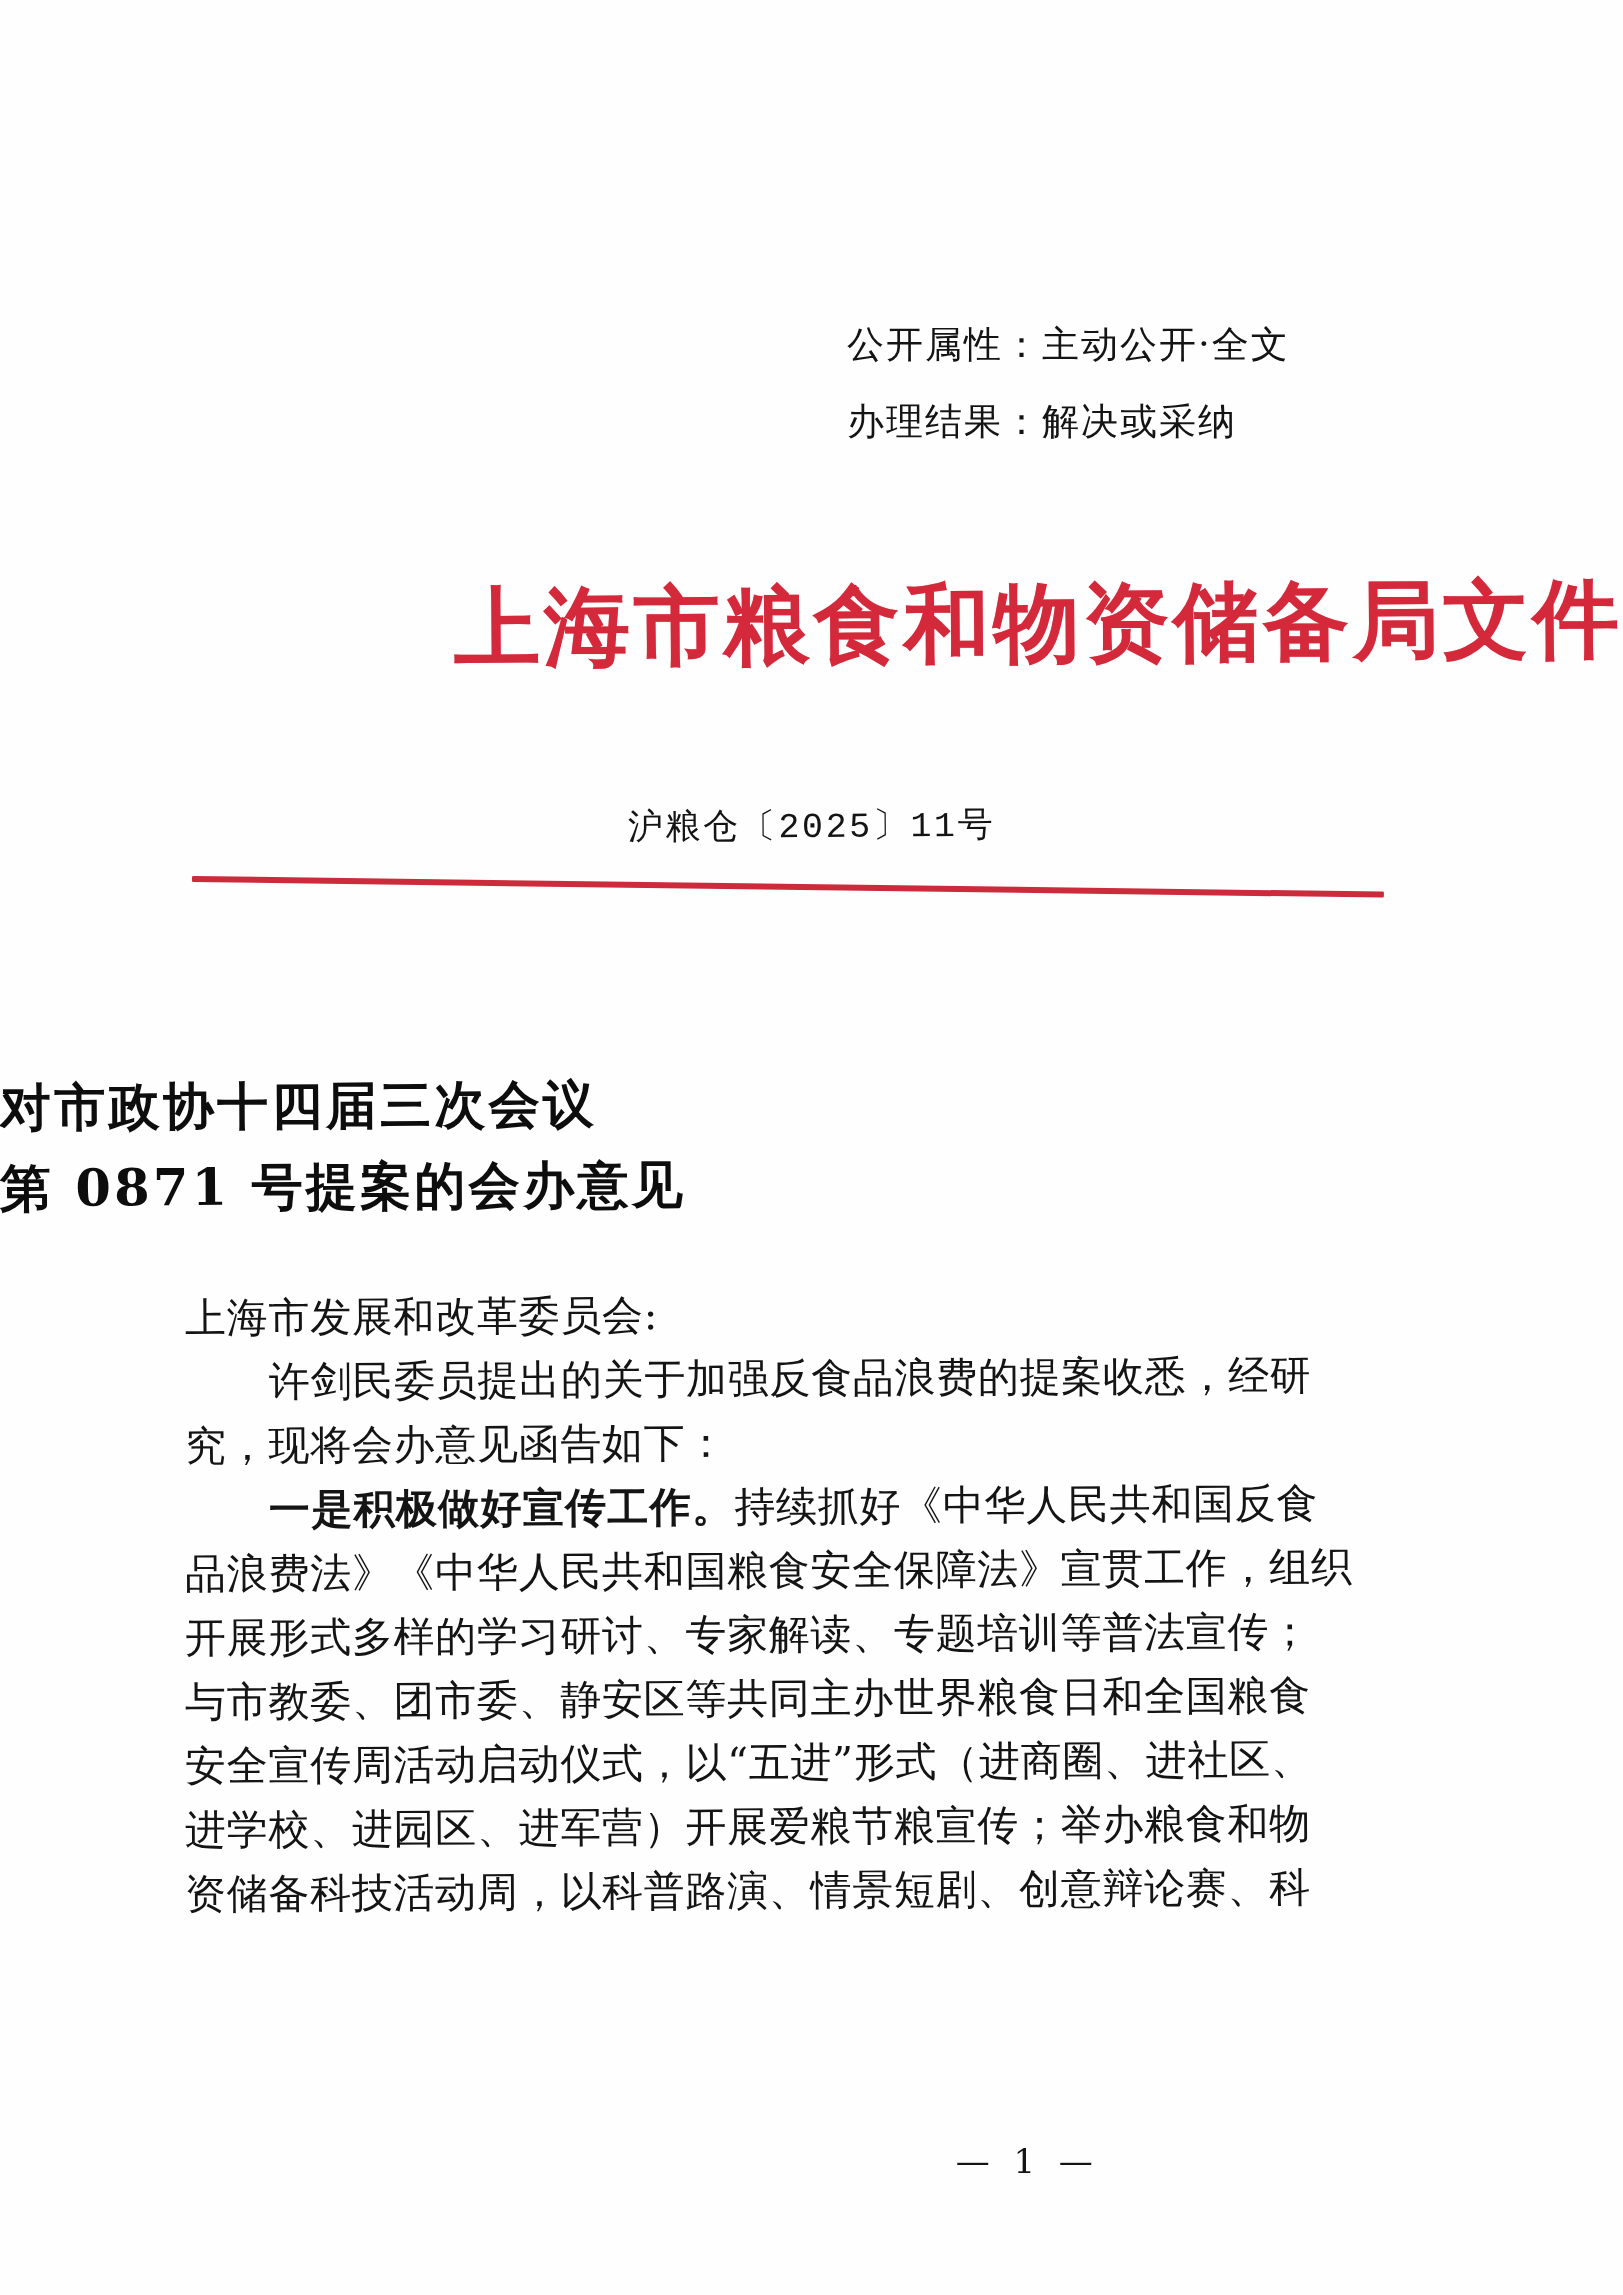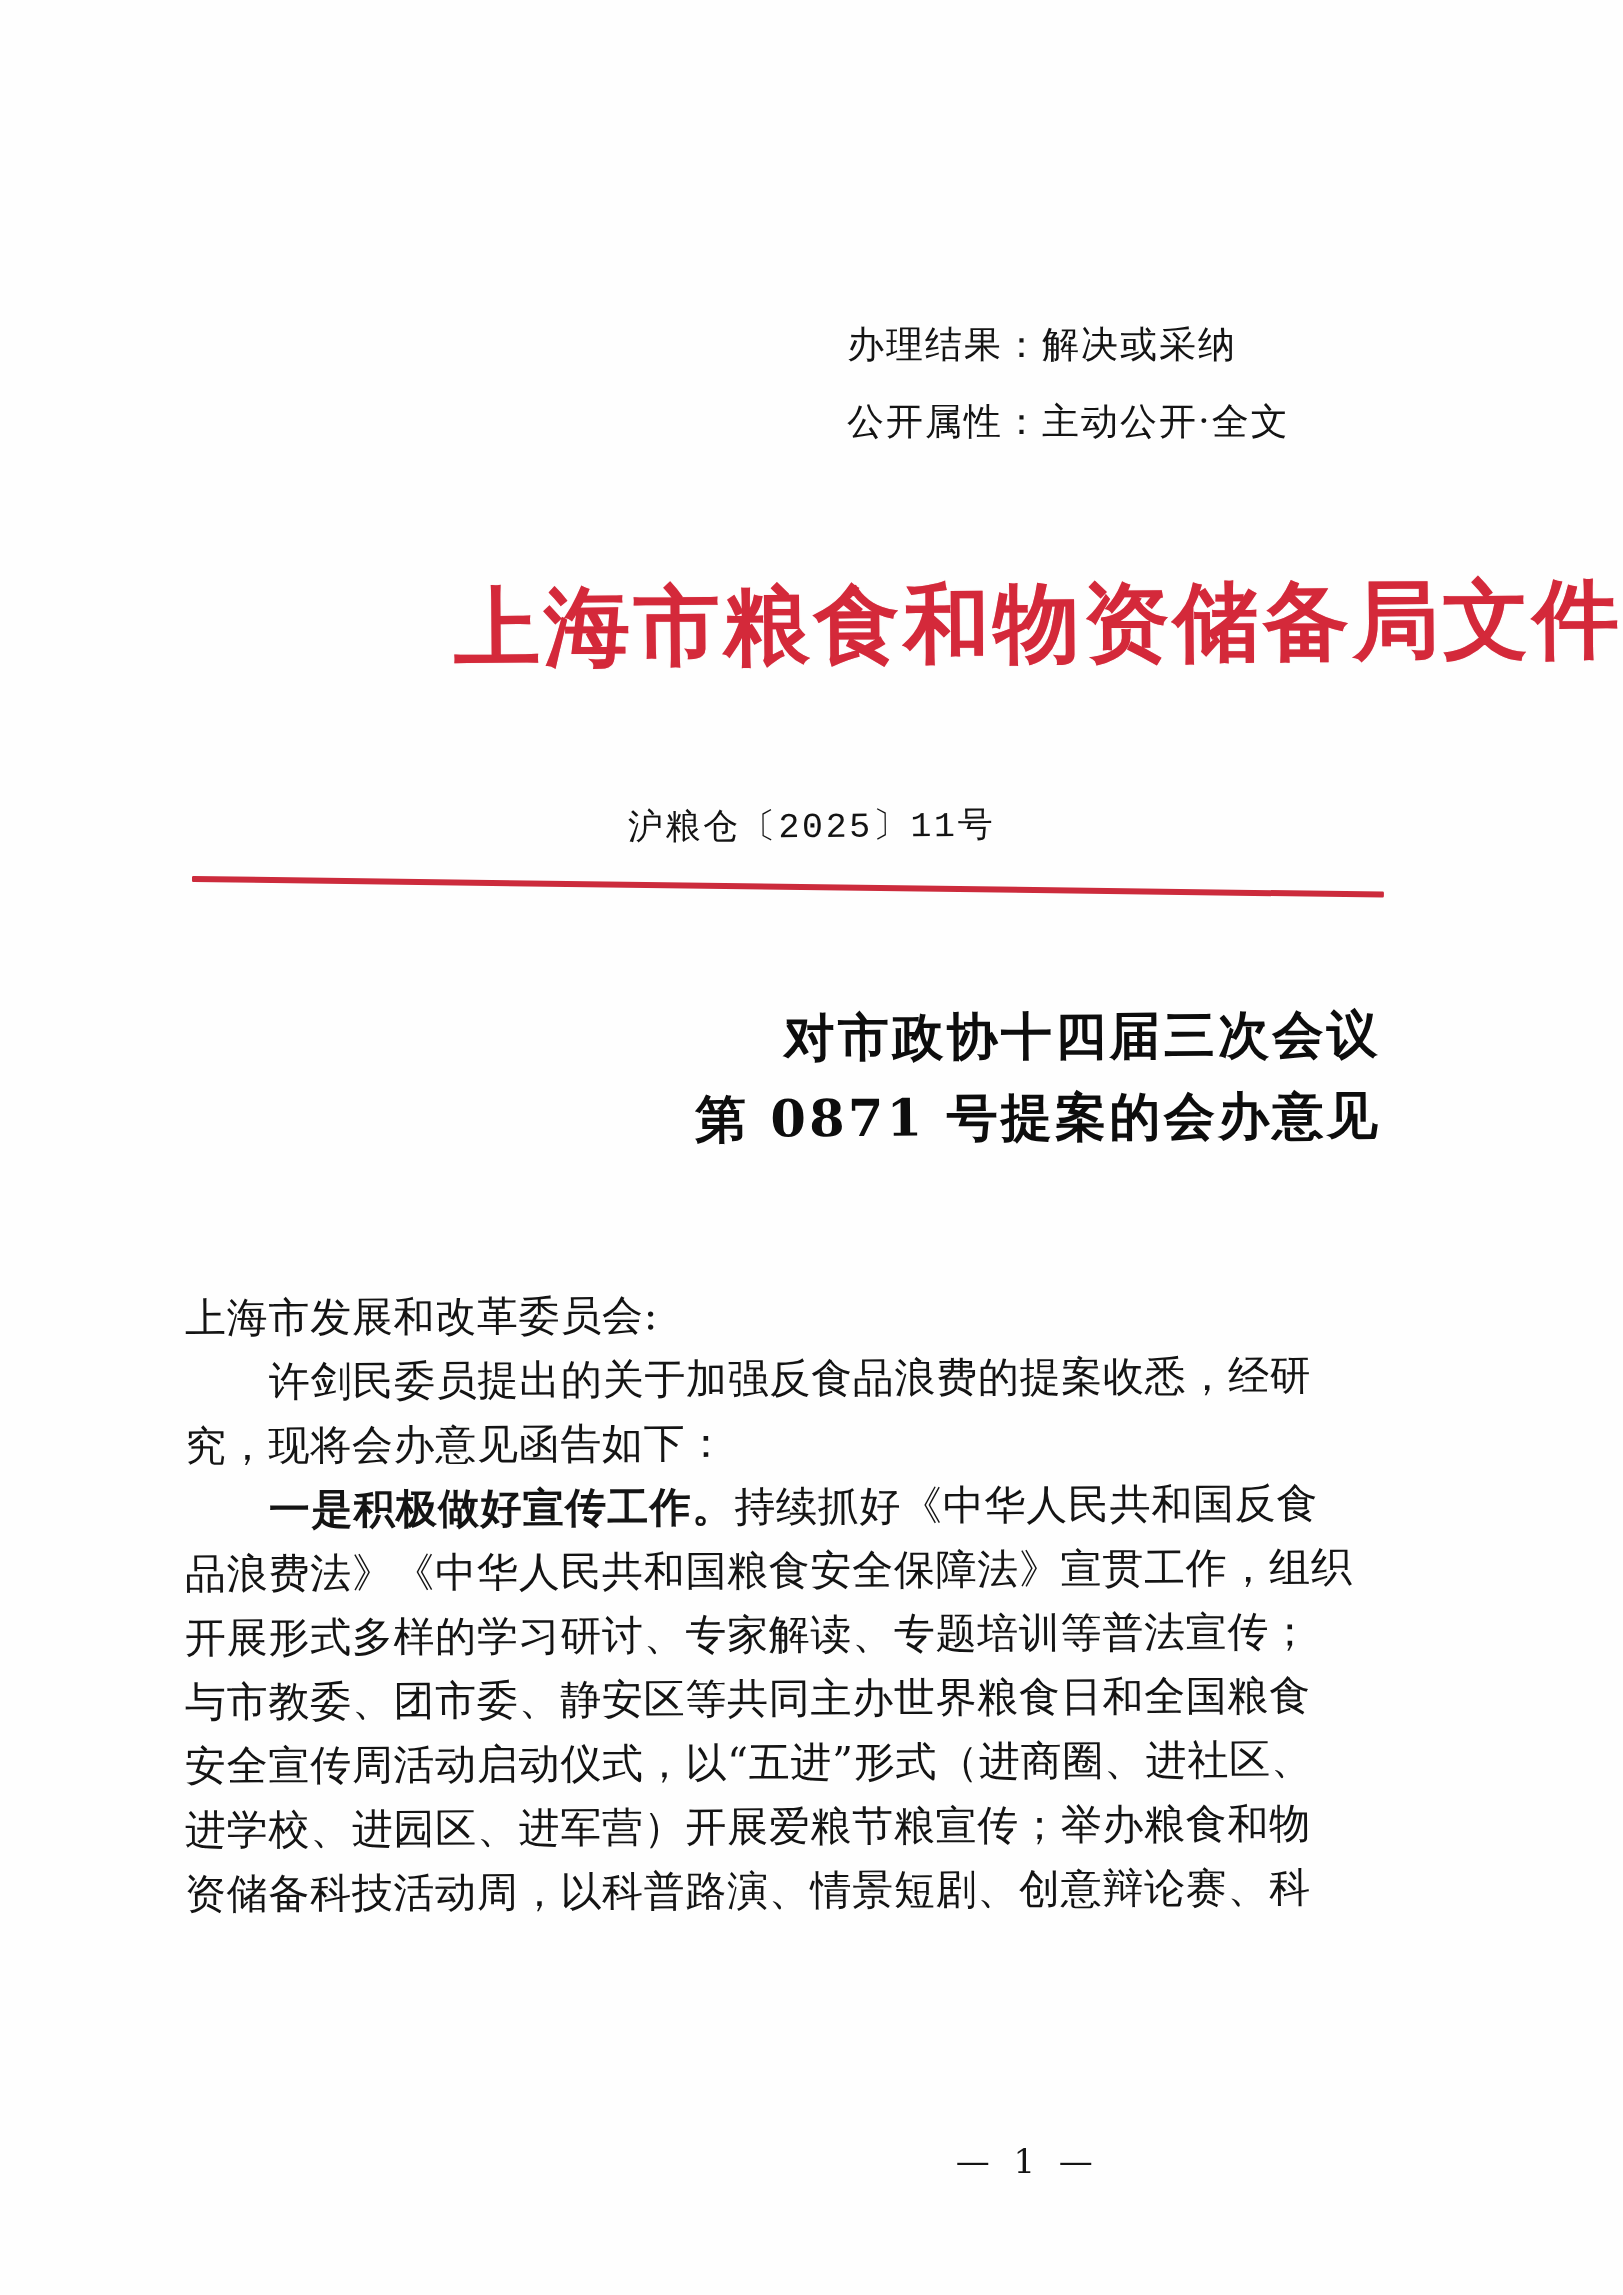--- a/index.html
+++ b/index.html
@@ -89,23 +89,23 @@
     background: #CC2B3C;
     transform: rotate(0.75deg);
     transform-origin: left center;
     border-radius: 1.3px;
   }
 
   
   .doc-title {
     position: absolute;
     left: 0;
-    top: 998px;
+    top: 1063px;
     width: 1381px;
-    text-align: right;
+    text-align: left;
   }
   .doc-title-line {
     display: block;
     font-size: 51px;
     line-height: 81px;
     font-weight: 700;
     letter-spacing: 3.3px;
     color: #0d0d0d;
     white-space: nowrap;
     transform: rotate(-0.35deg);
@@ -152,22 +152,22 @@
     color: #141414;
     white-space: nowrap;
   }
 </style>
 </head>
 <body>
 
 <div class="page">
 
   <div class="meta-block">
+    <div class="meta-line">公开属性：主动公开·全文</div>
     <div class="meta-line">办理结果：解决或采纳</div>
-    <div class="meta-line">公开属性：主动公开·全文</div>
   </div>
 
   <div class="masthead">
     <span class="masthead-title">上海市粮食和物资储备局文件</span>
   </div>
 
   <div class="docnum">
     <span class="docnum-text">沪粮仓〔2025〕11号</span>
   </div>
 

